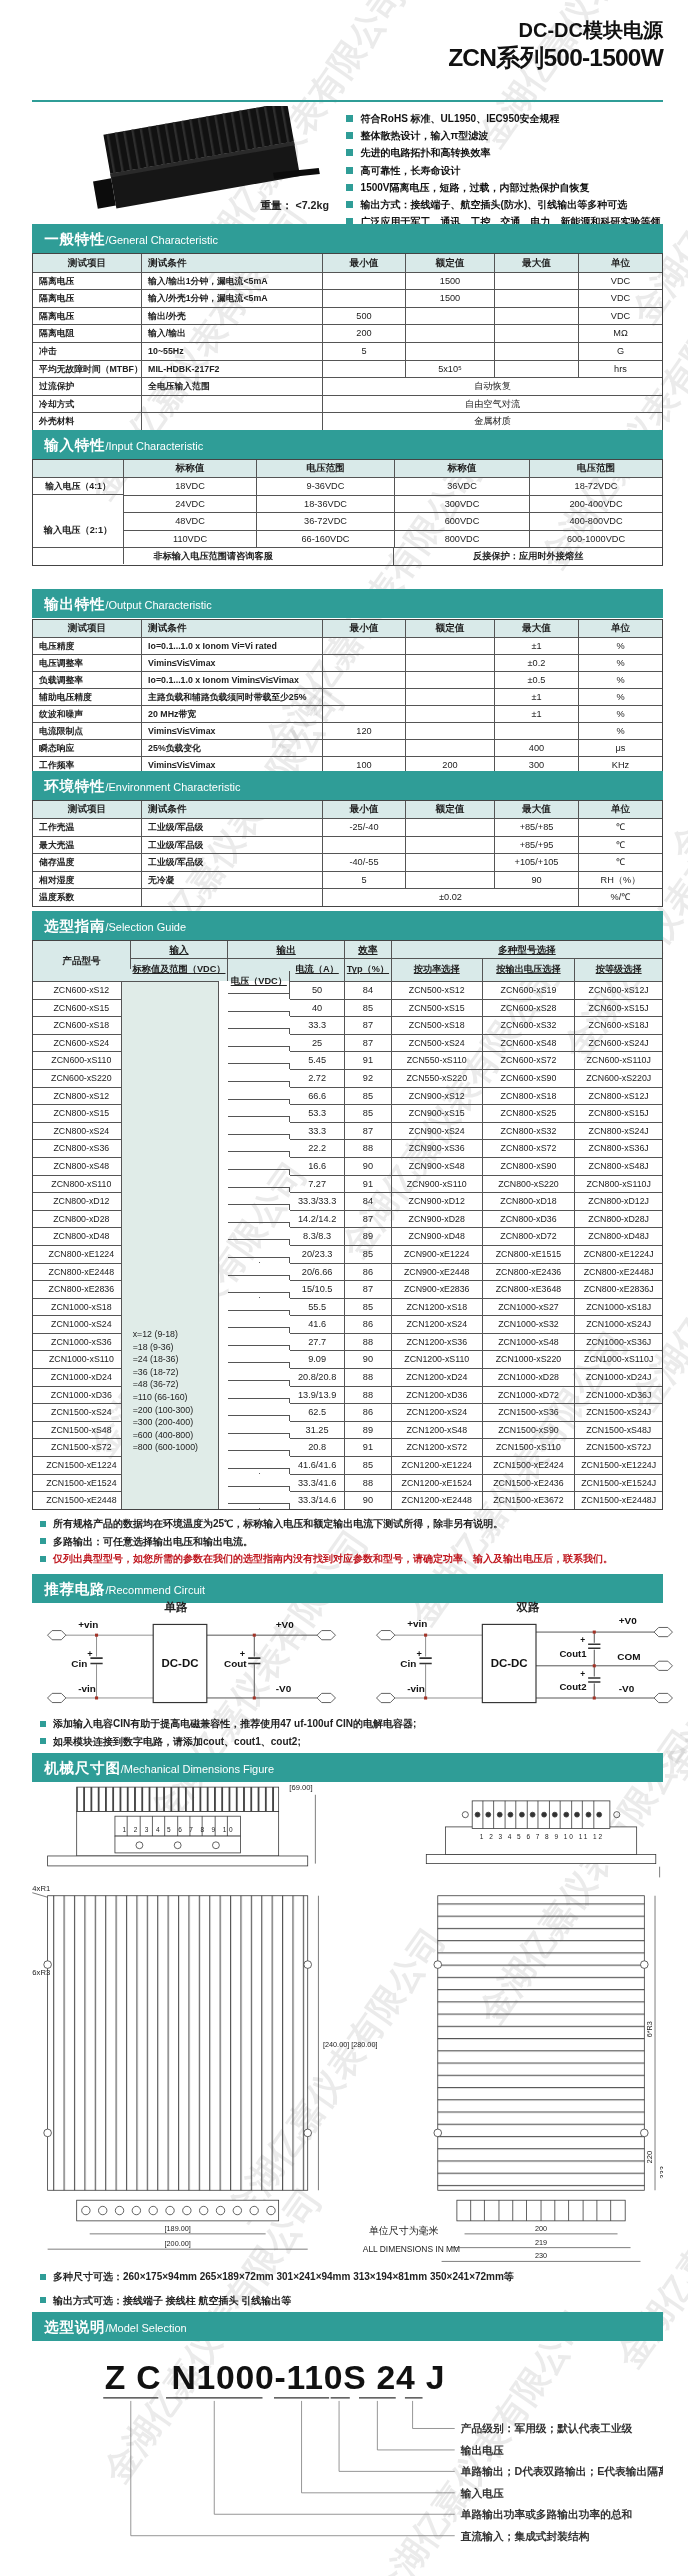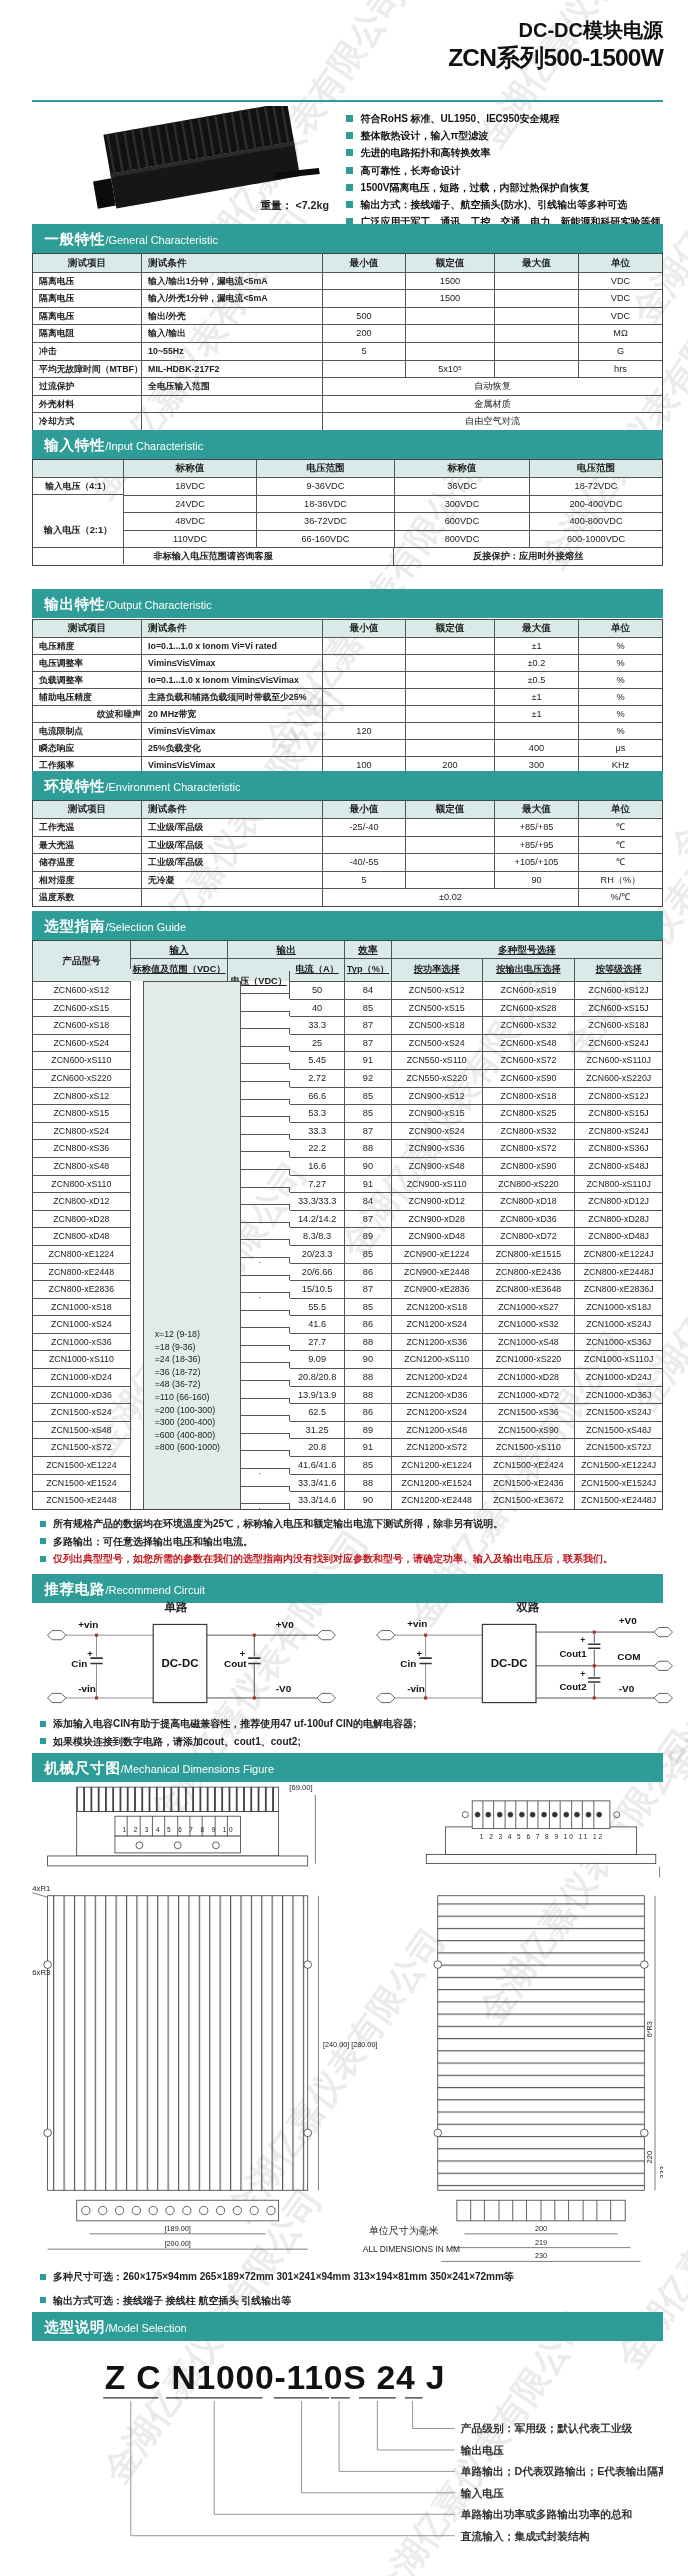--- a/index.html
+++ b/index.html
@@ -51,21 +51,21 @@
   #sel-head{position:relative;height:40px;background:#D9EAE9;text-decoration:underline;}
   #sel-head .r1,#sel-head .r2{display:flex;}
   #sel-head .c{font-weight:bold;}
   #sel-head .r1 .c{height:18.4px;line-height:17.6px;border-top:none;border-bottom:0.8px solid #555;font-size:9.6px;}
   #sel-head .r2 .c{height:21.4px;line-height:20.7px;border-top:none;font-size:9.2px;}
   #sel-prod{position:absolute;left:0;top:0;width:98px;height:28px;line-height:40px;text-align:center;
             font-weight:bold;font-size:9.6px;background:#D9EAE9;border-right:0.8px solid #555;z-index:3;box-sizing:border-box;}
   .st .cm{width:98px;} .st .ci{width:98px;} .st .cv{width:62px;margin-top:12px;} .st .ca{width:55px;}
   .st .ce{width:47px;} .st .cp{width:91px;} .st .co{width:93px;} .st .cg{width:87px;}
   .st .cm{font-size:8.8px;} .st .cp,.st .co,.st .cg{font-size:8.8px;}
-  #sel-input-cell{position:absolute;left:110px;top:40px;width:98px;height:528px;background:#E0ECE8;
+  #sel-input-cell{position:absolute;left:88px;top:40px;width:98px;height:528px;background:#E0ECE8;
                   border-left:0.8px solid #555;border-right:0.8px solid #555;border-top:0.8px solid #555;
                   box-sizing:border-box;z-index:2;}
   #sel-input-cell .spec{margin:346px 0 0 10.7px;font-size:8.8px;line-height:12.6px;white-space:pre-line;
                         text-align:left;color:#222;}
   
   .notes{position:absolute;left:40px;width:623px;z-index:1;}
   #sel-notes{top:1516px;} #cir-notes{top:1716px;} #mech-notes{top:2269px;}
   .note{display:flex;margin-bottom:1.5px;}
   .note .bq{width:6.1px;height:6.1px;background:#2F9D97;margin:4.6px 6.9px 0 0;flex:none;}
   .note .t{font-size:10px;font-weight:bold;color:#222;line-height:16px;}
@@ -253,28 +253,28 @@
           <div class="c c5"></div>
           <div class="c c6 nr">hrs</div>
         </div>
       </div>
     <div class="trow gt h23">
       <div class="c c1 itm" style="text-align:left;padding-left:6.1px">过流保护</div>
       <div class="c c2 cond">全电压输入范围</div>
       <div class="c sp4 nr">自动恢复</div>
     </div>
     <div class="trow gt h23">
+      <div class="c c1 itm" style="text-align:left;padding-left:6.1px">冷却方式</div>
+      <div class="c c2 cond"></div>
+      <div class="c sp4 nr">自由空气对流</div>
+    </div>
+    <div class="trow gt h23">
       <div class="c c1 itm" style="text-align:left;padding-left:6.1px">外壳材料</div>
       <div class="c c2 cond"></div>
       <div class="c sp4 nr">金属材质</div>
-    </div>
-    <div class="trow gt h23">
-      <div class="c c1 itm" style="text-align:left;padding-left:6.1px">冷却方式</div>
-      <div class="c c2 cond"></div>
-      <div class="c sp4 nr">自由空气对流</div>
     </div>
   </div>
 
   <div class="tbl" id="tbl-input" style="position:absolute">
     <div style="position:relative">
       <div class="trow it hd h22">
         <div class="c c1"></div>
         <div class="c c2">标称值</div>
         <div class="c c3">电压范围</div>
         <div class="c c4">标称值</div>
@@ -363,21 +363,21 @@
         <div class="trow gt h22">
           <div class="c c1 itm" style="text-align:left;padding-left:6.1px">辅助电压精度</div>
           <div class="c c2 cond">主路负载和辅路负载须同时带载至少25%</div>
           <div class="c c3"></div>
           <div class="c c4"></div>
           <div class="c c5">±1</div>
           <div class="c c6 nr">%</div>
         </div>
 
         <div class="trow gt h22">
-          <div class="c c1 itm" style="text-align:right;padding-left:6.1px">纹波和噪声</div>
+          <div class="c c1 itm" style="text-align:left;padding-left:6.1px">纹波和噪声</div>
           <div class="c c2 cond">20 MHz带宽</div>
           <div class="c c3"></div>
           <div class="c c4"></div>
           <div class="c c5">±1</div>
           <div class="c c6 nr">%</div>
         </div>
 
         <div class="trow gt h22">
           <div class="c c1 itm" style="text-align:left;padding-left:6.1px">电流限制点</div>
           <div class="c c2 cond">Vimin≤Vi≤Vimax</div>

